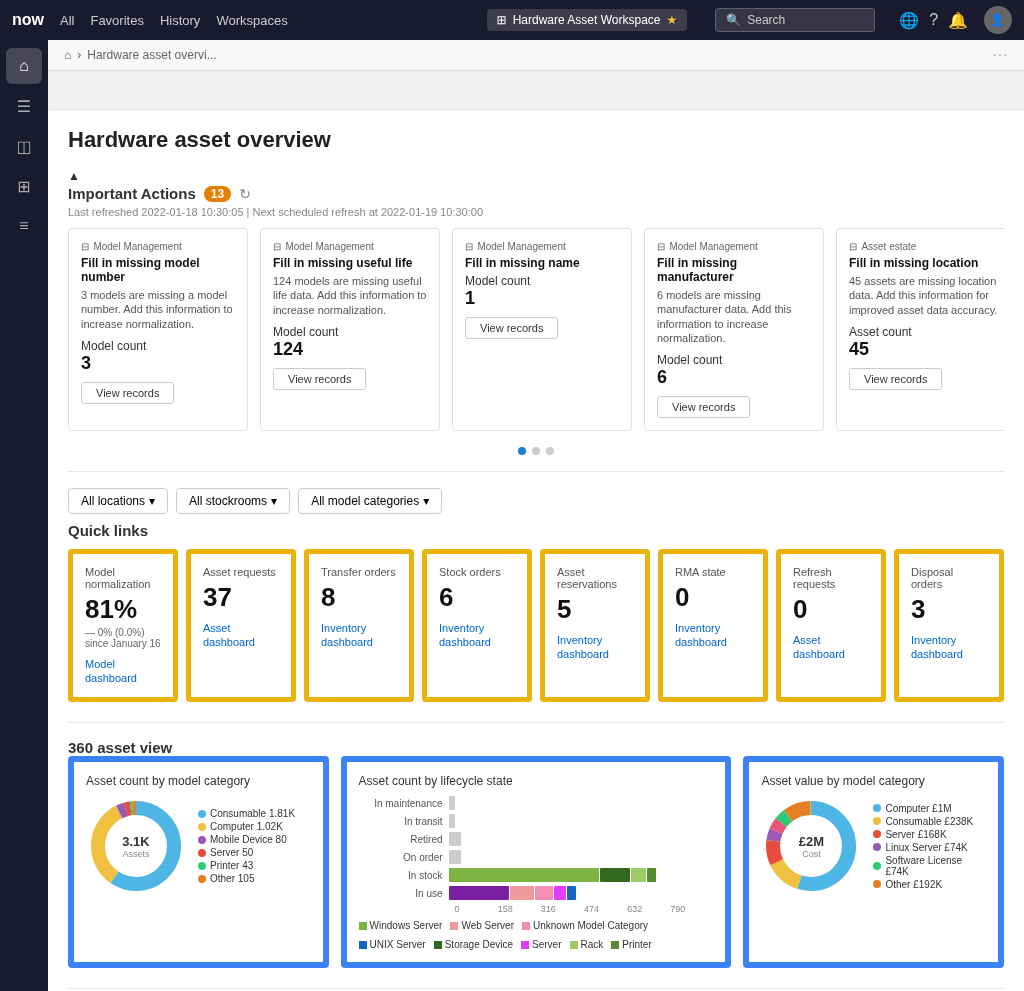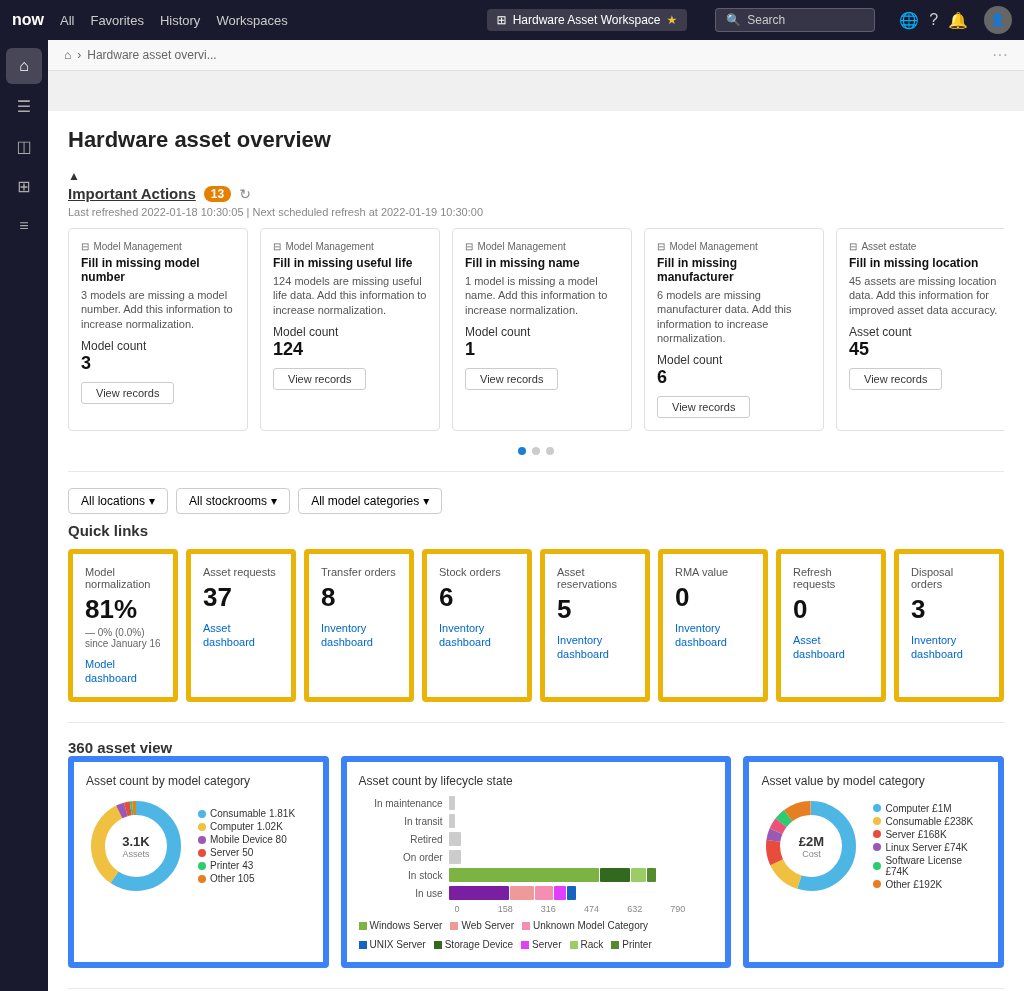--- a/index.html
+++ b/index.html
@@ -26,21 +26,21 @@
     .breadcrumb-bar .home-icon { color: #555; }
 
     
     .main { margin-left: 48px; margin-top: 40px; padding: 16px 20px; background: #fff; min-height: calc(100vh - 40px); }
 
     
     .page-title { font-size: 22px; font-weight: 600; margin-bottom: 16px; color: #222; }
 
     
     .section-header { display: flex; align-items: center; gap: 8px; margin-bottom: 4px; }
-    .section-title { font-size: 15px; font-weight: 600; text-decoration: underline; }
+    .section-title { font-size: 15px; font-weight: 600; }
     .badge-orange { background: #e67e00; color: #fff; border-radius: 10px; padding: 1px 7px; font-size: 12px; font-weight: 600; }
     .refresh-icon { color: #888; cursor: pointer; font-size: 14px; }
     .last-refreshed { font-size: 11px; color: #888; margin-bottom: 10px; }
 
     
     .cards-scroll { display: flex; gap: 12px; overflow-x: auto; padding-bottom: 8px; }
     .cards-scroll::-webkit-scrollbar { height: 4px; }
     .cards-scroll::-webkit-scrollbar-thumb { background: #ccc; border-radius: 4px; }
     .action-card { border: 1px solid #e0e0e0; border-radius: 4px; padding: 12px; min-width: 180px; max-width: 180px; background: #fff; flex-shrink: 0; }
     .action-card .card-category { font-size: 10px; color: #666; margin-bottom: 4px; display: flex; align-items: center; gap: 4px; }
@@ -175,21 +175,20 @@
     <div class="card-count-label">Model count</div>
     <div class="card-count">124</div>
     <button class="btn-view">View records</button>
   </div>
         <div class="action-card">
     <div class="card-category">
       <span>⊟</span>
       <span>Model Management</span>
     </div>
     <div class="card-title">Fill in missing name</div>
-    <div class="card-desc">1 model is missing a model name. Add this information to increase normalization.</div>
     <div class="card-count-label">Model count</div>
     <div class="card-count">1</div>
     <button class="btn-view">View records</button>
   </div>
         <div class="action-card">
     <div class="card-category">
       <span>⊟</span>
       <span>Model Management</span>
     </div>
     <div class="card-title">Fill in missing manufacturer</div>
@@ -252,21 +251,21 @@
     <div class="ql-sub"></div>
     <a class="ql-link">Inventory dashboard</a>
   </div>
       <div class="ql-card">
     <div class="ql-label">Asset reservations</div>
     <div class="ql-value">5</div>
     <div class="ql-sub"></div>
     <a class="ql-link">Inventory dashboard</a>
   </div>
       <div class="ql-card">
-    <div class="ql-label">RMA value</div>
+    <div class="ql-label">RMA state</div>
     <div class="ql-value">0</div>
     <div class="ql-sub"></div>
     <a class="ql-link">Inventory dashboard</a>
   </div>
       <div class="ql-card">
     <div class="ql-label">Refresh requests</div>
     <div class="ql-value">0</div>
     <div class="ql-sub"></div>
     <a class="ql-link">Asset dashboard</a>
   </div>

